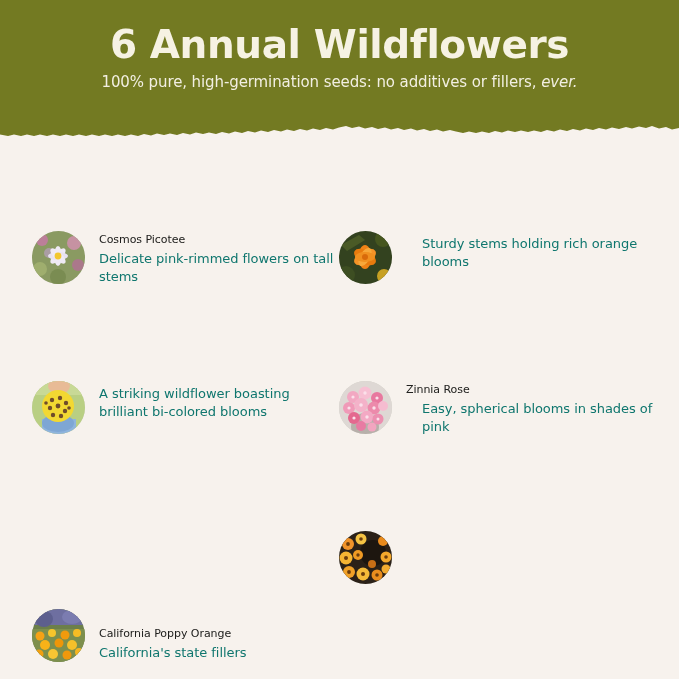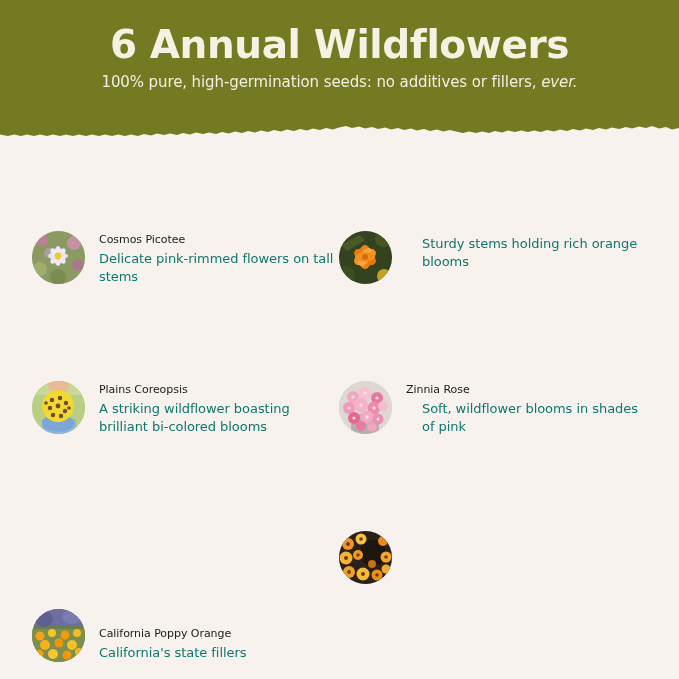--- a/index.html
+++ b/index.html
@@ -230,21 +230,20 @@
           <circle cx="26" cy="25" r="2.4"></circle>
             <circle cx="33" cy="30" r="2.2"></circle>
           <circle cx="21" cy="34" r="2.2"></circle>
             <circle cx="29" cy="35" r="2.2"></circle>
           <circle cx="14" cy="22" r="1.8"></circle>
             <circle cx="37" cy="27" r="1.8"></circle>
         </g>
       </svg>
     </div>
     <div class="text">
-      <p class="name">Plains Coreopsis</p>
       <p class="desc">A striking wildflower boasting brilliant bi-colored blooms</p>
     </div>
   </div>
 
   <div class="item col-right">
     <div class="thumb">
       <svg viewBox="0 0 53 53">
         <rect width="53" height="53" fill="#ded8d4"></rect>
         <circle cx="26" cy="46" r="14" fill="#b7b0aa"></circle>
         <g>
@@ -269,21 +268,21 @@
           <circle cx="22" cy="24" r="1.8"></circle>
             <circle cx="35" cy="27" r="1.7"></circle>
           <circle cx="15" cy="37" r="1.6"></circle>
             <circle cx="28" cy="36" r="1.7"></circle>
           <circle cx="39" cy="38" r="1.5"></circle>
         </g>
       </svg>
     </div>
     <div class="text">
       <p class="name">Zinnia Rose</p>
-      <p class="desc">Soft, wildflower blooms in shades of pink</p>
+      <p class="desc">Easy, spherical blooms in shades of pink</p>
     </div>
   </div>
 
   <div class="item col-left single-line">
     <div class="thumb">
       <svg viewBox="0 0 53 53">
         <rect width="53" height="53" fill="#6c7f4a"></rect>
         <rect x="0" y="0" width="53" height="16" fill="#6e6fa0"></rect>
         <ellipse cx="12" cy="10" rx="9" ry="8" fill="#5d5f8e"></ellipse>
         <ellipse cx="40" cy="8" rx="10" ry="7" fill="#7b7cb0"></ellipse>

